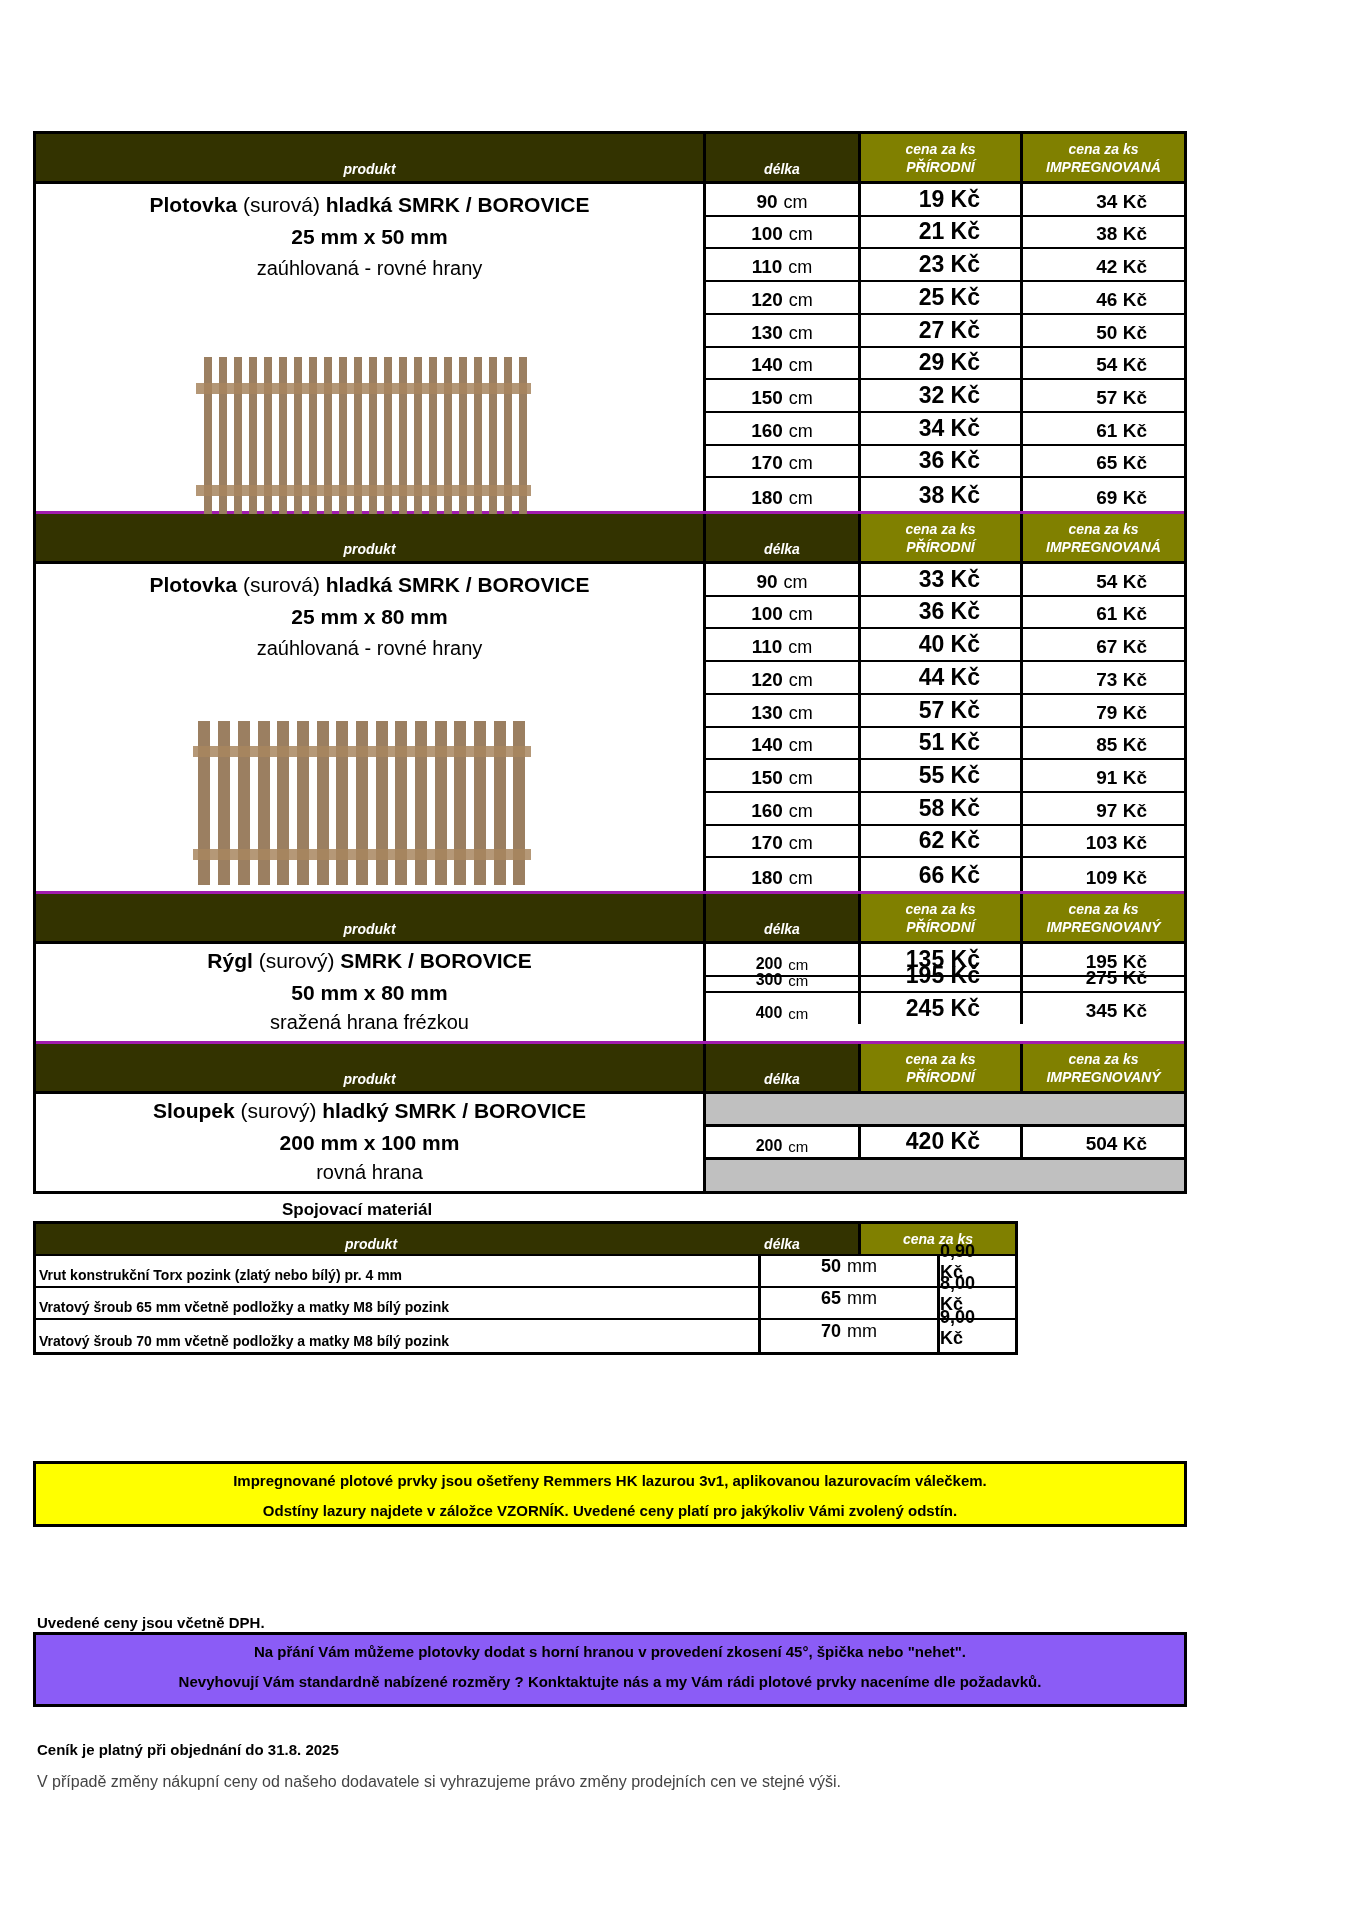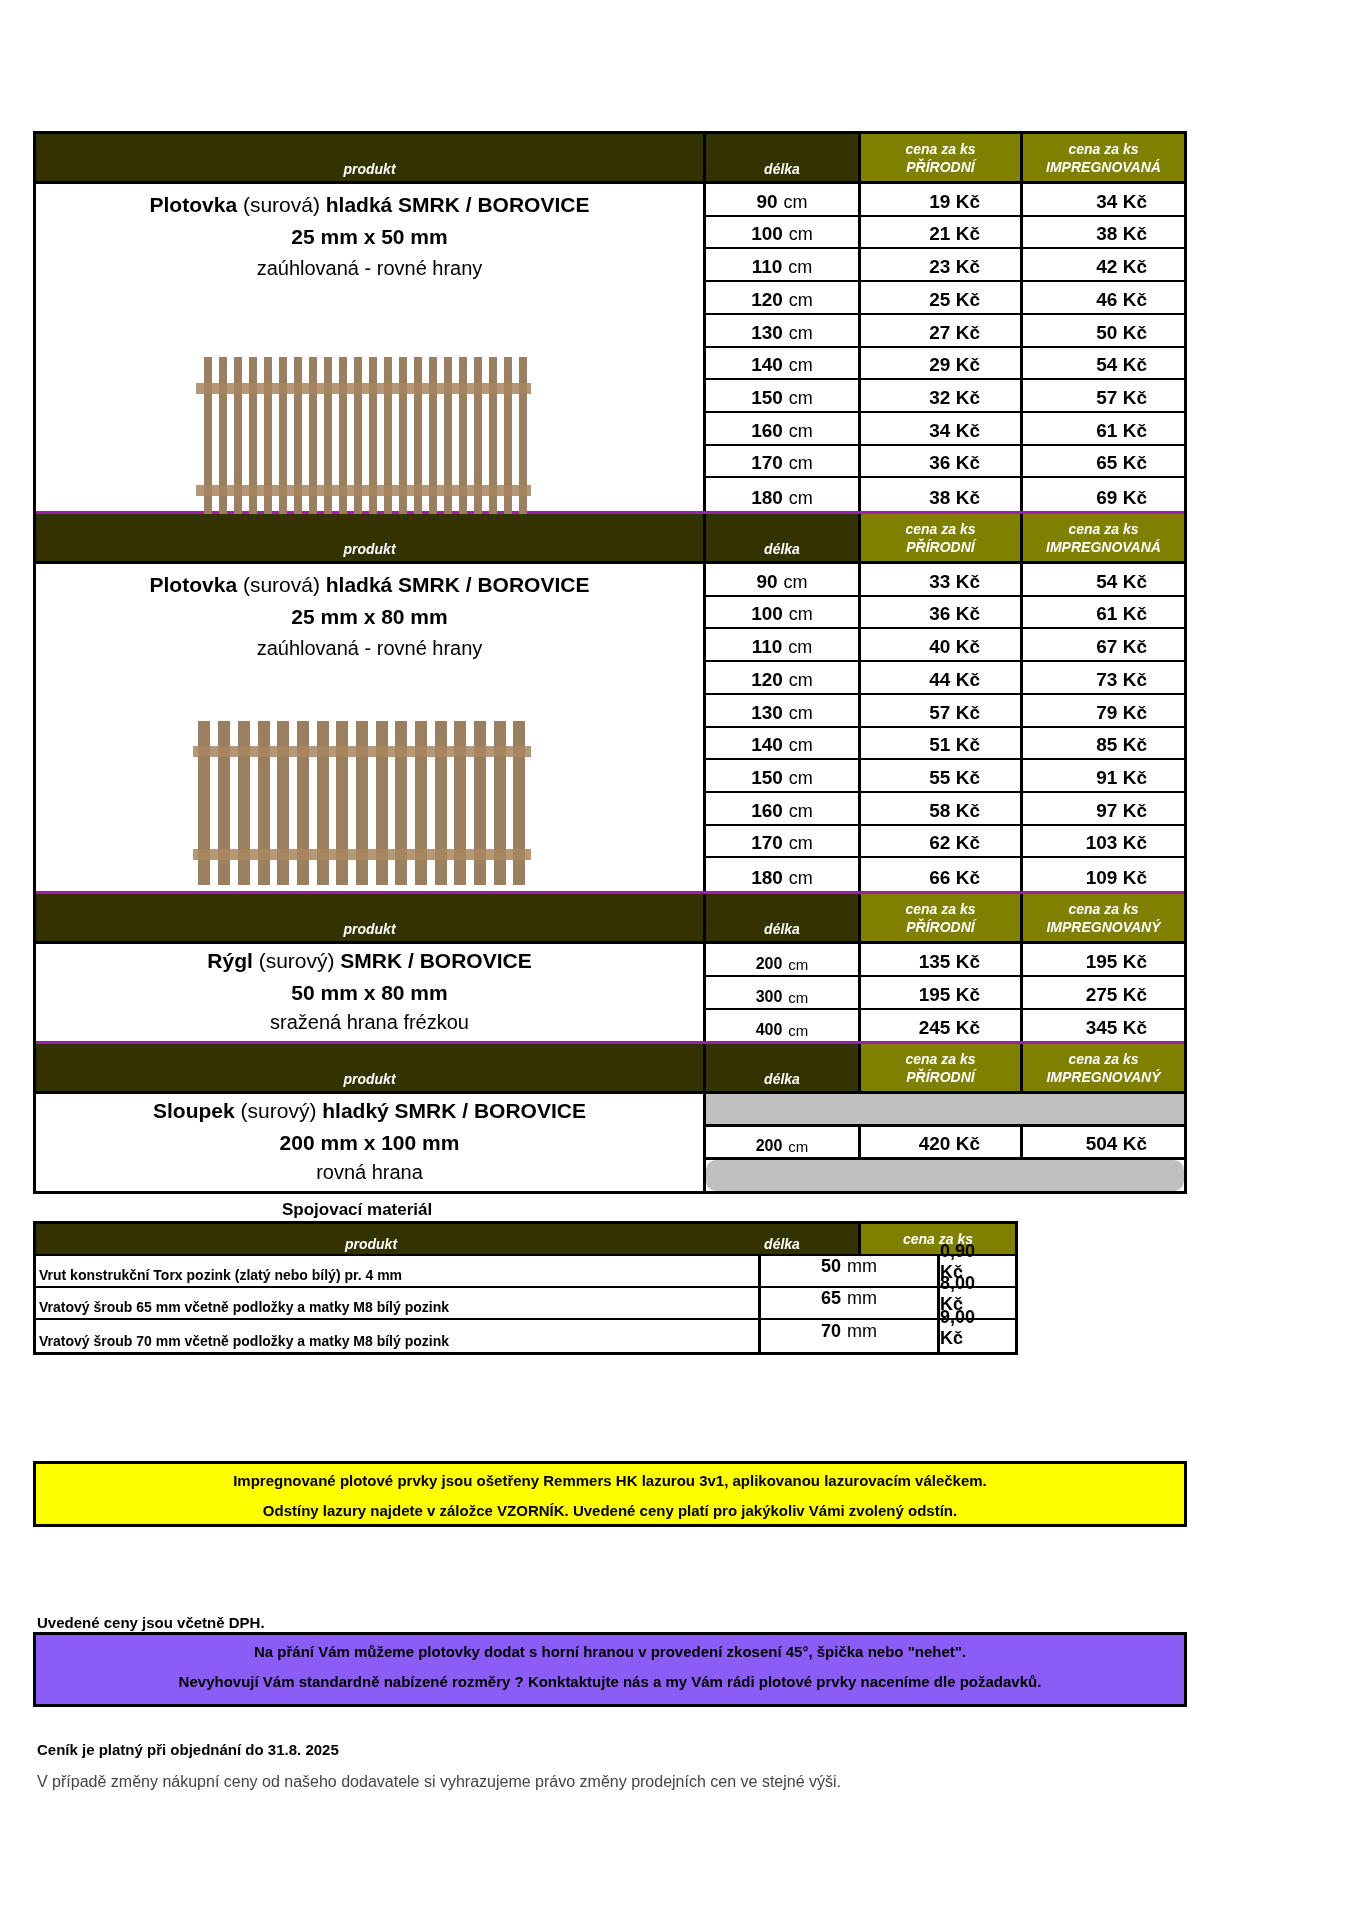--- a/index.html
+++ b/index.html
@@ -15,27 +15,27 @@
   .hdr .c-p2 { background: #808000; flex: 1; color: #fff; font-style: italic; font-weight: bold; font-size: 14px; display: flex; flex-direction: column; align-items: center; justify-content: center; line-height: 18px; box-sizing: border-box; }
 
   .body { display: flex; }
   .prodcell { width: 670px; border-right: 3px solid #000; box-sizing: border-box; text-align: center; background: #fff; }
   .prodcell .t1 { font-size: 21px; margin-top: 6px; line-height: 30px; }
   .prodcell .t1 b { font-weight: bold; }
   .prodcell .t2 { font-size: 21px; font-weight: bold; line-height: 33px; }
   .prodcell .t3 { font-size: 20px; line-height: 30px; }
   .rows { flex: 1; display: flex; flex-direction: column; }
   .row { display: flex; height: 33px; border-bottom: 2px solid #000; box-sizing: border-box; }
-  .row:last-child { border-bottom: none; border-radius: 10px; }
+  .row:last-child { border-bottom: none; }
   .row .len { width: 155px; border-right: 3px solid #000; box-sizing: border-box; display: flex; align-items: flex-end; justify-content: center; padding-bottom: 2px; font-size: 19px; }
   .row .len b { font-weight: bold; margin-right: 6px; }
   .row .len span.u { font-size: 18px; }
   .row .len.small b { font-size: 16px; }
   .row .len.small span.u { font-size: 15px; }
-  .row .p1 { width: 162px; border-right: 3px solid #000; box-sizing: border-box; display: flex; align-items: flex-end; justify-content: flex-end; padding-right: 40px; padding-bottom: 2px; font-size: 19px; font-weight: bold; }
+  .row .p1 { width: 162px; border-right: 3px solid #000; box-sizing: border-box; display: flex; align-items: flex-end; justify-content: flex-end; padding-right: 40px; padding-bottom: 2px; font-size: 23px; font-weight: bold; }
   .row .p2 { flex: 1; display: flex; align-items: flex-end; justify-content: flex-end; padding-right: 37px; padding-bottom: 2px; font-size: 19px; font-weight: bold; box-sizing: border-box; }
   .row.gray { background: #c0c0c0; }
   .section-sep { border-bottom: 3px solid #a21caf; }
 
   .fence { position: absolute; }
 
   
   .spoj-title { position: absolute; left: 282px; top: 1200px; font-size: 17px; font-weight: bold; }
   .spoj { position: absolute; left: 33px; top: 1221px; width: 985px; border: 3px solid #000; box-sizing: border-box; }
   .spoj .h { display: flex; height: 30px; border-bottom: 2px solid #000; }
@@ -348,21 +348,21 @@
       </div>
       <div class="rows">
         <div class="row" style="height:33px;">
             <div class="len small">
               <b>200</b>
               <span class="u">cm</span>
             </div>
             <div class="p1">135 Kč</div>
             <div class="p2">195 Kč</div>
           </div>
-        <div class="row" style="height:33px;">
+        <div class="row" style="height:16px;">
             <div class="len small">
               <b>300</b>
               <span class="u">cm</span>
             </div>
             <div class="p1">195 Kč</div>
             <div class="p2">275 Kč</div>
           </div>
         <div class="row" style="height:31px;">
             <div class="len small">
               <b>400</b>

